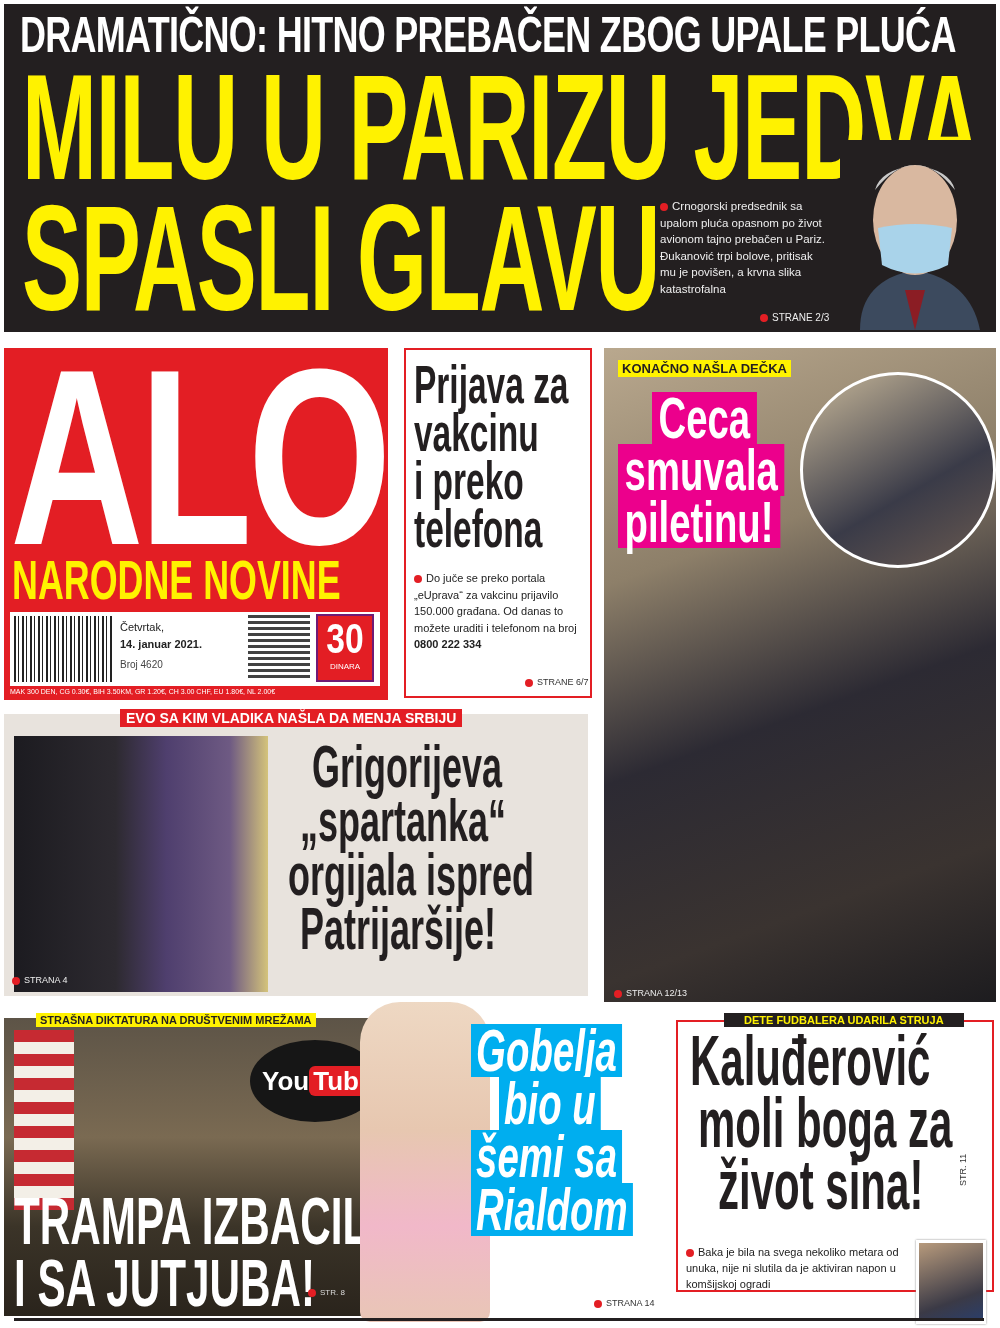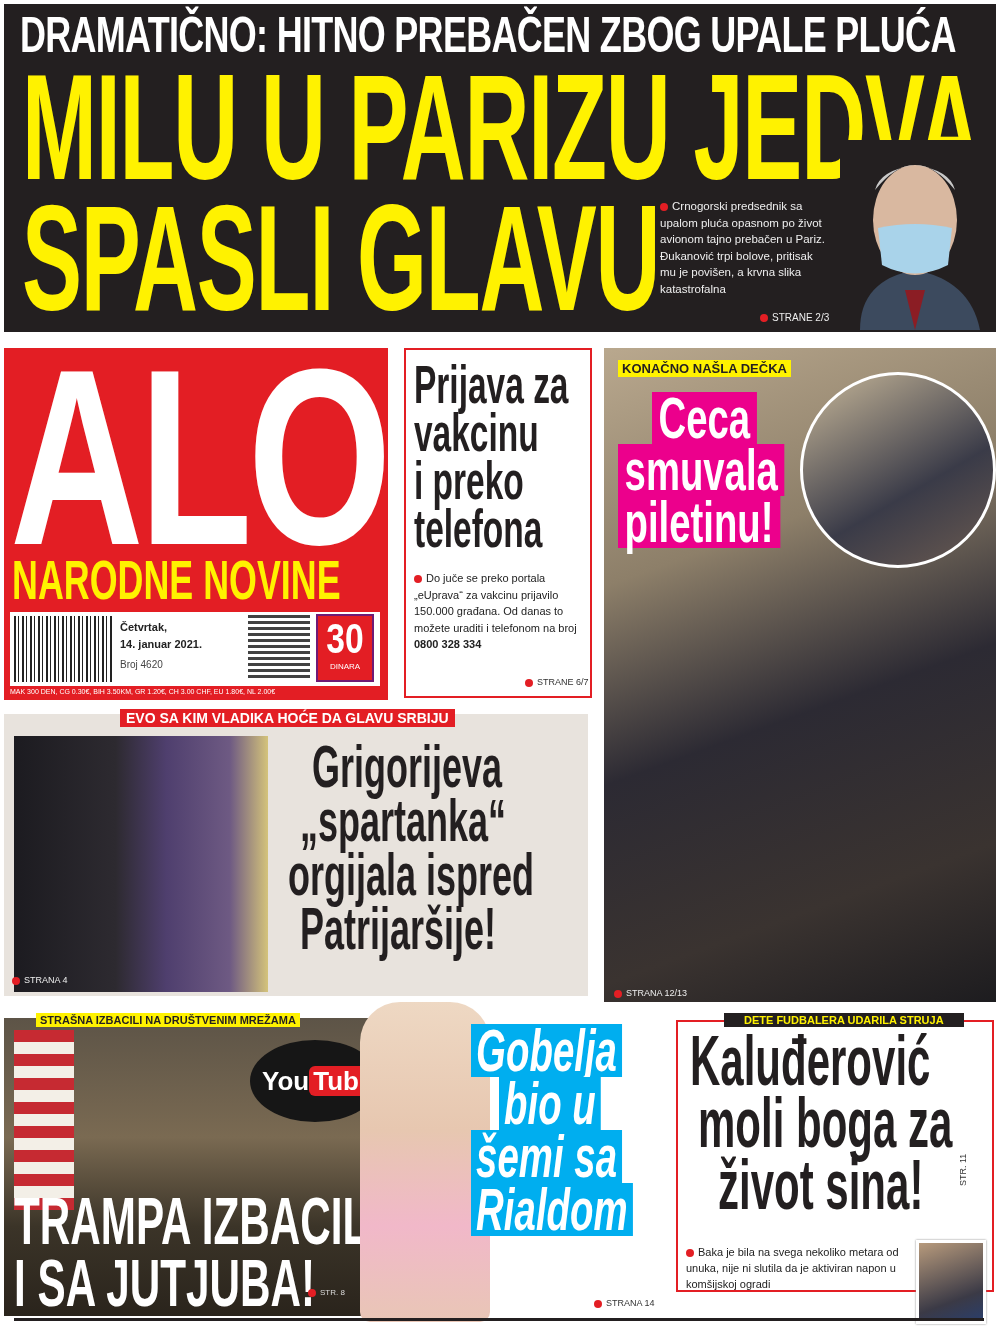--- a/index.html
+++ b/index.html
@@ -14,21 +14,21 @@
   #topblurb{left:660px;top:198px;width:170px;color:#eee;font-size:11.5px;line-height:16.5px;}
   #topref{left:760px;top:312px;color:#eee;font-size:10px;}
   #topphoto{left:840px;top:140px;width:150px;height:190px;}
   .bullet{display:inline-block;width:8px;height:8px;border-radius:50%;background:#e31e24;margin-right:4px;vertical-align:middle;}
   
   #mast{left:4px;top:348px;width:384px;height:352px;background:#e31e24;}
   #logo{left:10px;top:358px;color:#fff;font-size:250px;line-height:200px;white-space:nowrap;transform:scaleX(0.74);letter-spacing:-6px;font-weight:900;}
   #subtitle{left:12px;top:547px;color:#fff200;font-size:56px;white-space:nowrap;transform:scaleX(0.64);}
   #infobox{left:10px;top:612px;width:370px;height:74px;background:#fff;}
   #barcode{left:14px;top:616px;width:100px;height:66px;background:repeating-linear-gradient(90deg,#222 0 2px,#fff 2px 4px,#222 4px 5px,#fff 5px 8px);}
-  #date1{left:120px;top:621px;font-size:11px;font-weight:bold;color:#222;}
+  #date1{left:120px;top:621px;font-size:11px;font-weight:normal;color:#222;}
   #date2{left:120px;top:638px;font-size:11px;font-weight:bold;color:#222;}
   #issue{left:120px;top:659px;font-size:10px;color:#444;}
   #qr{left:248px;top:614px;width:62px;height:64px;background:
      repeating-linear-gradient(0deg,#222 0 3px,#fff 3px 6px),#fff;opacity:.85;}
   #pricebox{left:316px;top:614px;width:58px;height:68px;background:#e31e24;border:2px solid #701a75;box-sizing:border-box;text-align:center;}
   #price{color:#fff;font-size:42px;font-weight:bold;line-height:46px;display:block;transform:scaleX(0.8);}
   #currency{color:#fff;font-size:8px;display:block;}
   #foreign{left:10px;top:688px;width:380px;color:#fff;font-size:7px;white-space:nowrap;}
   
   #vacbox{left:404px;top:348px;width:188px;height:350px;border:2px solid #e31e24;box-sizing:border-box;background:#fff;}
@@ -102,47 +102,47 @@
   <span id="price">30</span>
   <span id="currency">DINARA</span>
 </div>
 <div id="foreign" class="abs">MAK 300 DEN, CG 0.30€, BIH 3.50KM, GR 1.20€, CH 3.00 CHF, EU 1.80€, NL 2.00€</div>
 
 <div id="vacbox" class="abs"></div>
 <div class="abs cond vacline" style="top:360px">Prijava za</div>
 <div class="abs cond vacline" style="top:408px">vakcinu</div>
 <div class="abs cond vacline" style="top:456px">i preko</div>
 <div class="abs cond vacline" style="top:504px">telefona</div>
-<div id="vacblurb" class="abs"><span class="bullet"></span><span>Do juče se preko portala „eUprava“ za vakcinu prijavilo 150.000 građana. Od danas to možete uraditi i telefonom na broj</span> <b>0800 328 334</b></div>
+<div id="vacblurb" class="abs"><span class="bullet"></span><span>Do juče se preko portala „eUprava“ za vakcinu prijavilo 150.000 građana. Od danas to možete uraditi i telefonom na broj</span> <b>0800 222 334</b></div>
 <div id="vacref" class="abs"><span class="bullet"></span><span>STRANE 6/7</span></div>
 
 <div id="cecaphoto" class="abs"></div>
 <div id="cecacircle" class="abs"></div>
 <div id="cecakicker" class="abs">KONAČNO NAŠLA DEČKA</div>
 <div id="cecahead" class="abs">
   <span class="pinkline" style="margin-left:34px">Ceca</span>
   <span class="pinkline">smuvala</span>
   <span class="pinkline">piletinu!</span>
 </div>
 <div id="cecaref" class="abs"><span class="bullet"></span><span>STRANA 12/13</span></div>
 
 <div id="grigbox" class="abs"></div>
-<div id="grigkicker" class="abs">EVO SA KIM VLADIKA HOĆE DA GLAVU SRBIJU</div>
+<div id="grigkicker" class="abs">EVO SA KIM VLADIKA NAŠLA DA MENJA SRBIJU</div>
 <div id="grigphoto" class="abs"></div>
 <div id="grigref" class="abs"><span class="bullet"></span><span>STRANA 4</span></div>
 <div class="abs cond griline" style="top:740px;left:312px">Grigorijeva</div>
 <div class="abs cond griline" style="top:794px;left:300px">„spartanka“</div>
 <div class="abs cond griline" style="top:848px;left:288px">orgijala ispred</div>
 <div class="abs cond griline" style="top:902px;left:300px">Patrijaršije!</div>
 
 <div id="trumpphoto" class="abs"></div>
 <div id="flag" class="abs"></div>
 <div id="ytbubble" class="abs"></div>
 <div id="yt" class="abs"><span>You</span><span id="yttube">Tube</span></div>
-<div id="trumpkicker" class="abs">STRAŠNA IZBACILI NA DRUŠTVENIM MREŽAMA</div>
+<div id="trumpkicker" class="abs">STRAŠNA DIKTATURA NA DRUŠTVENIM MREŽAMA</div>
 <div class="abs cond trline" style="top:1190px">TRAMPA IZBACILI</div>
 <div class="abs cond trline" style="top:1252px">I SA JUTJUBA!</div>
 <div id="trumpref" class="abs"><span class="bullet"></span><span>STR. 8</span></div>
 <div id="model" class="abs"></div>
 
 <div id="gobelja" class="abs">
   <span class="blueline">Gobelja</span>
   <span class="blueline" style="margin-left:28px">bio u</span>
   <span class="blueline">šemi sa</span>
   <span class="blueline">Rialdom</span>

